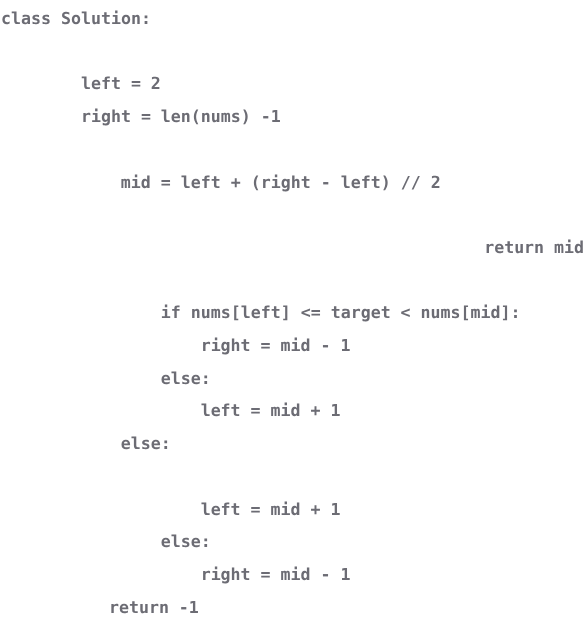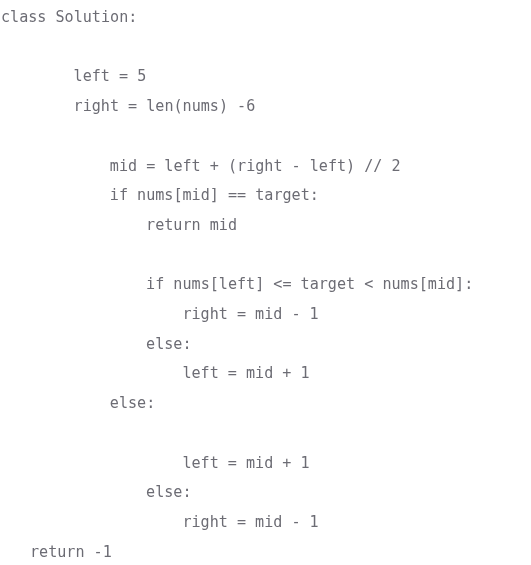--- a/index.html
+++ b/index.html
@@ -12,20 +12,21 @@
     height: 565px;
     overflow: hidden;
     font-family: "DejaVu Sans Mono", "Liberation Mono", monospace;
   }
   #code-listing {
     position: relative;
     width: 458px;
     height: 565px;
     background: #ffffff;
     padding: 0;
+    font-weight: bold;
   }
   .code-line {
     position: absolute;
     left: 0;
     width: 531px;
     height: 29.7px;
     line-height: 29.7px;
     font-size: 15.1px;
     letter-spacing: 0px;
     color: #6c6c74;
@@ -37,27 +38,26 @@
     white-space: pre;
     display: inline;
     font-family: "DejaVu Sans Mono", "Liberation Mono", monospace;
   }
 </style>
 </head>
 <body>
 
 <div id="code-listing">
     <div class="code-line" style="top: 3px;"><span class="line-text" style="margin-left: 1px;">class Solution:</span></div>
-    <div class="code-line" style="top: 62.4px;"><span class="line-text" style="margin-left: 73.56px;">left = 5</span></div>
-    <div class="code-line" style="top: 92.1px;"><span class="line-text" style="margin-left: 73.56px;">right = len(nums) -6</span></div>
+    <div class="code-line" style="top: 62.4px;"><span class="line-text" style="margin-left: 73.56px;">left = 2</span></div>
+    <div class="code-line" style="top: 92.1px;"><span class="line-text" style="margin-left: 73.56px;">right = len(nums) -1</span></div>
     <div class="code-line" style="top: 151.5px;"><span class="line-text" style="margin-left: 109.84px;">mid = left + (right - left) // 2</span></div>
-    <div class="code-line" style="top: 181.2px;"><span class="line-text" style="margin-left: 109.84px;">if nums[mid] == target:</span></div>
-    <div class="code-line" style="top: 210.9px;"><span class="line-text" style="margin-left: 146.12px;">return mid</span></div>
+    <div class="code-line" style="top: 210.9px; text-align: right;"><span class="line-text" style="margin-left: 146.12px;">return mid</span></div>
     <div class="code-line" style="top: 270.3px;"><span class="line-text" style="margin-left: 146.12px;">if nums[left] &lt;= target &lt; nums[mid]:</span></div>
     <div class="code-line" style="top: 300px;"><span class="line-text" style="margin-left: 182.4px;">right = mid - 1</span></div>
     <div class="code-line" style="top: 329.7px;"><span class="line-text" style="margin-left: 146.12px;">else:</span></div>
     <div class="code-line" style="top: 359.4px;"><span class="line-text" style="margin-left: 182.4px;">left = mid + 1</span></div>
     <div class="code-line" style="top: 389.1px;"><span class="line-text" style="margin-left: 109.84px;">else:</span></div>
     <div class="code-line" style="top: 448.5px;"><span class="line-text" style="margin-left: 182.4px;">left = mid + 1</span></div>
     <div class="code-line" style="top: 478.2px;"><span class="line-text" style="margin-left: 146.12px;">else:</span></div>
     <div class="code-line" style="top: 507.9px;"><span class="line-text" style="margin-left: 182.4px;">right = mid - 1</span></div>
-    <div class="code-line" style="top: 537.6px;"><span class="line-text" style="margin-left: 30px;">return -1</span></div>
+    <div class="code-line" style="top: 537.6px;"><span class="line-text" style="margin-left: 99px;">return -1</span></div>
   </div>
 
 </body></html>

